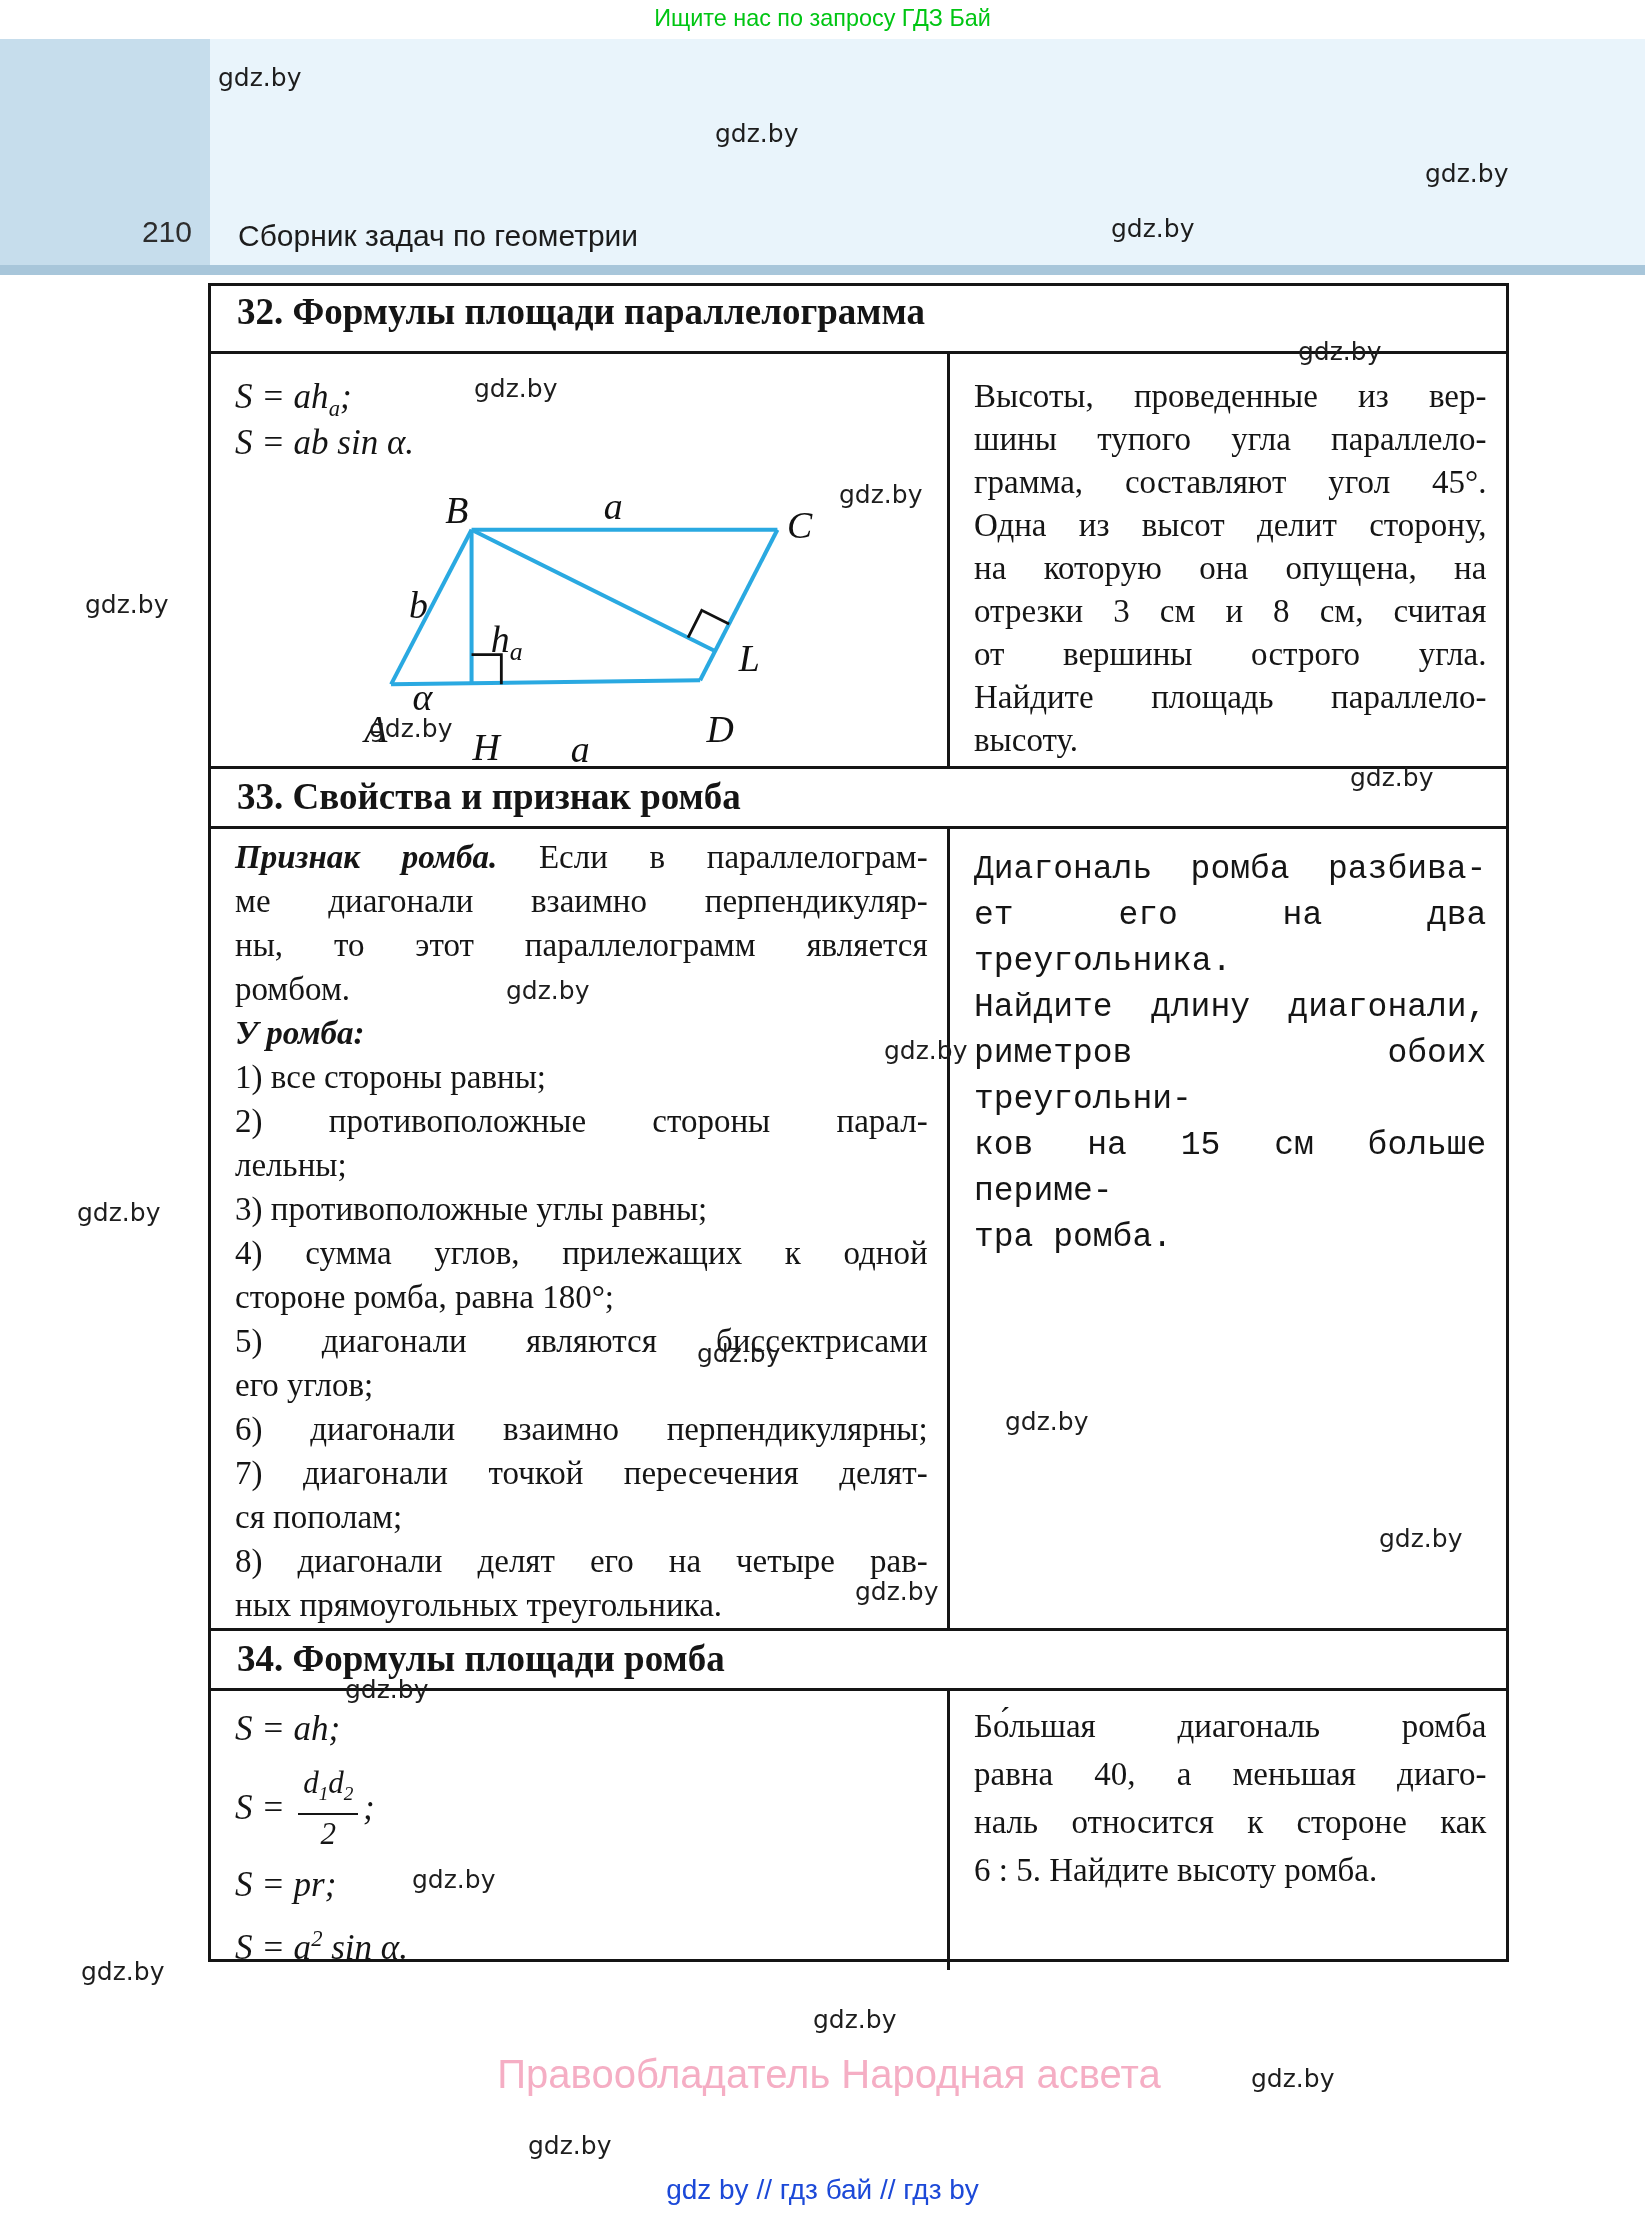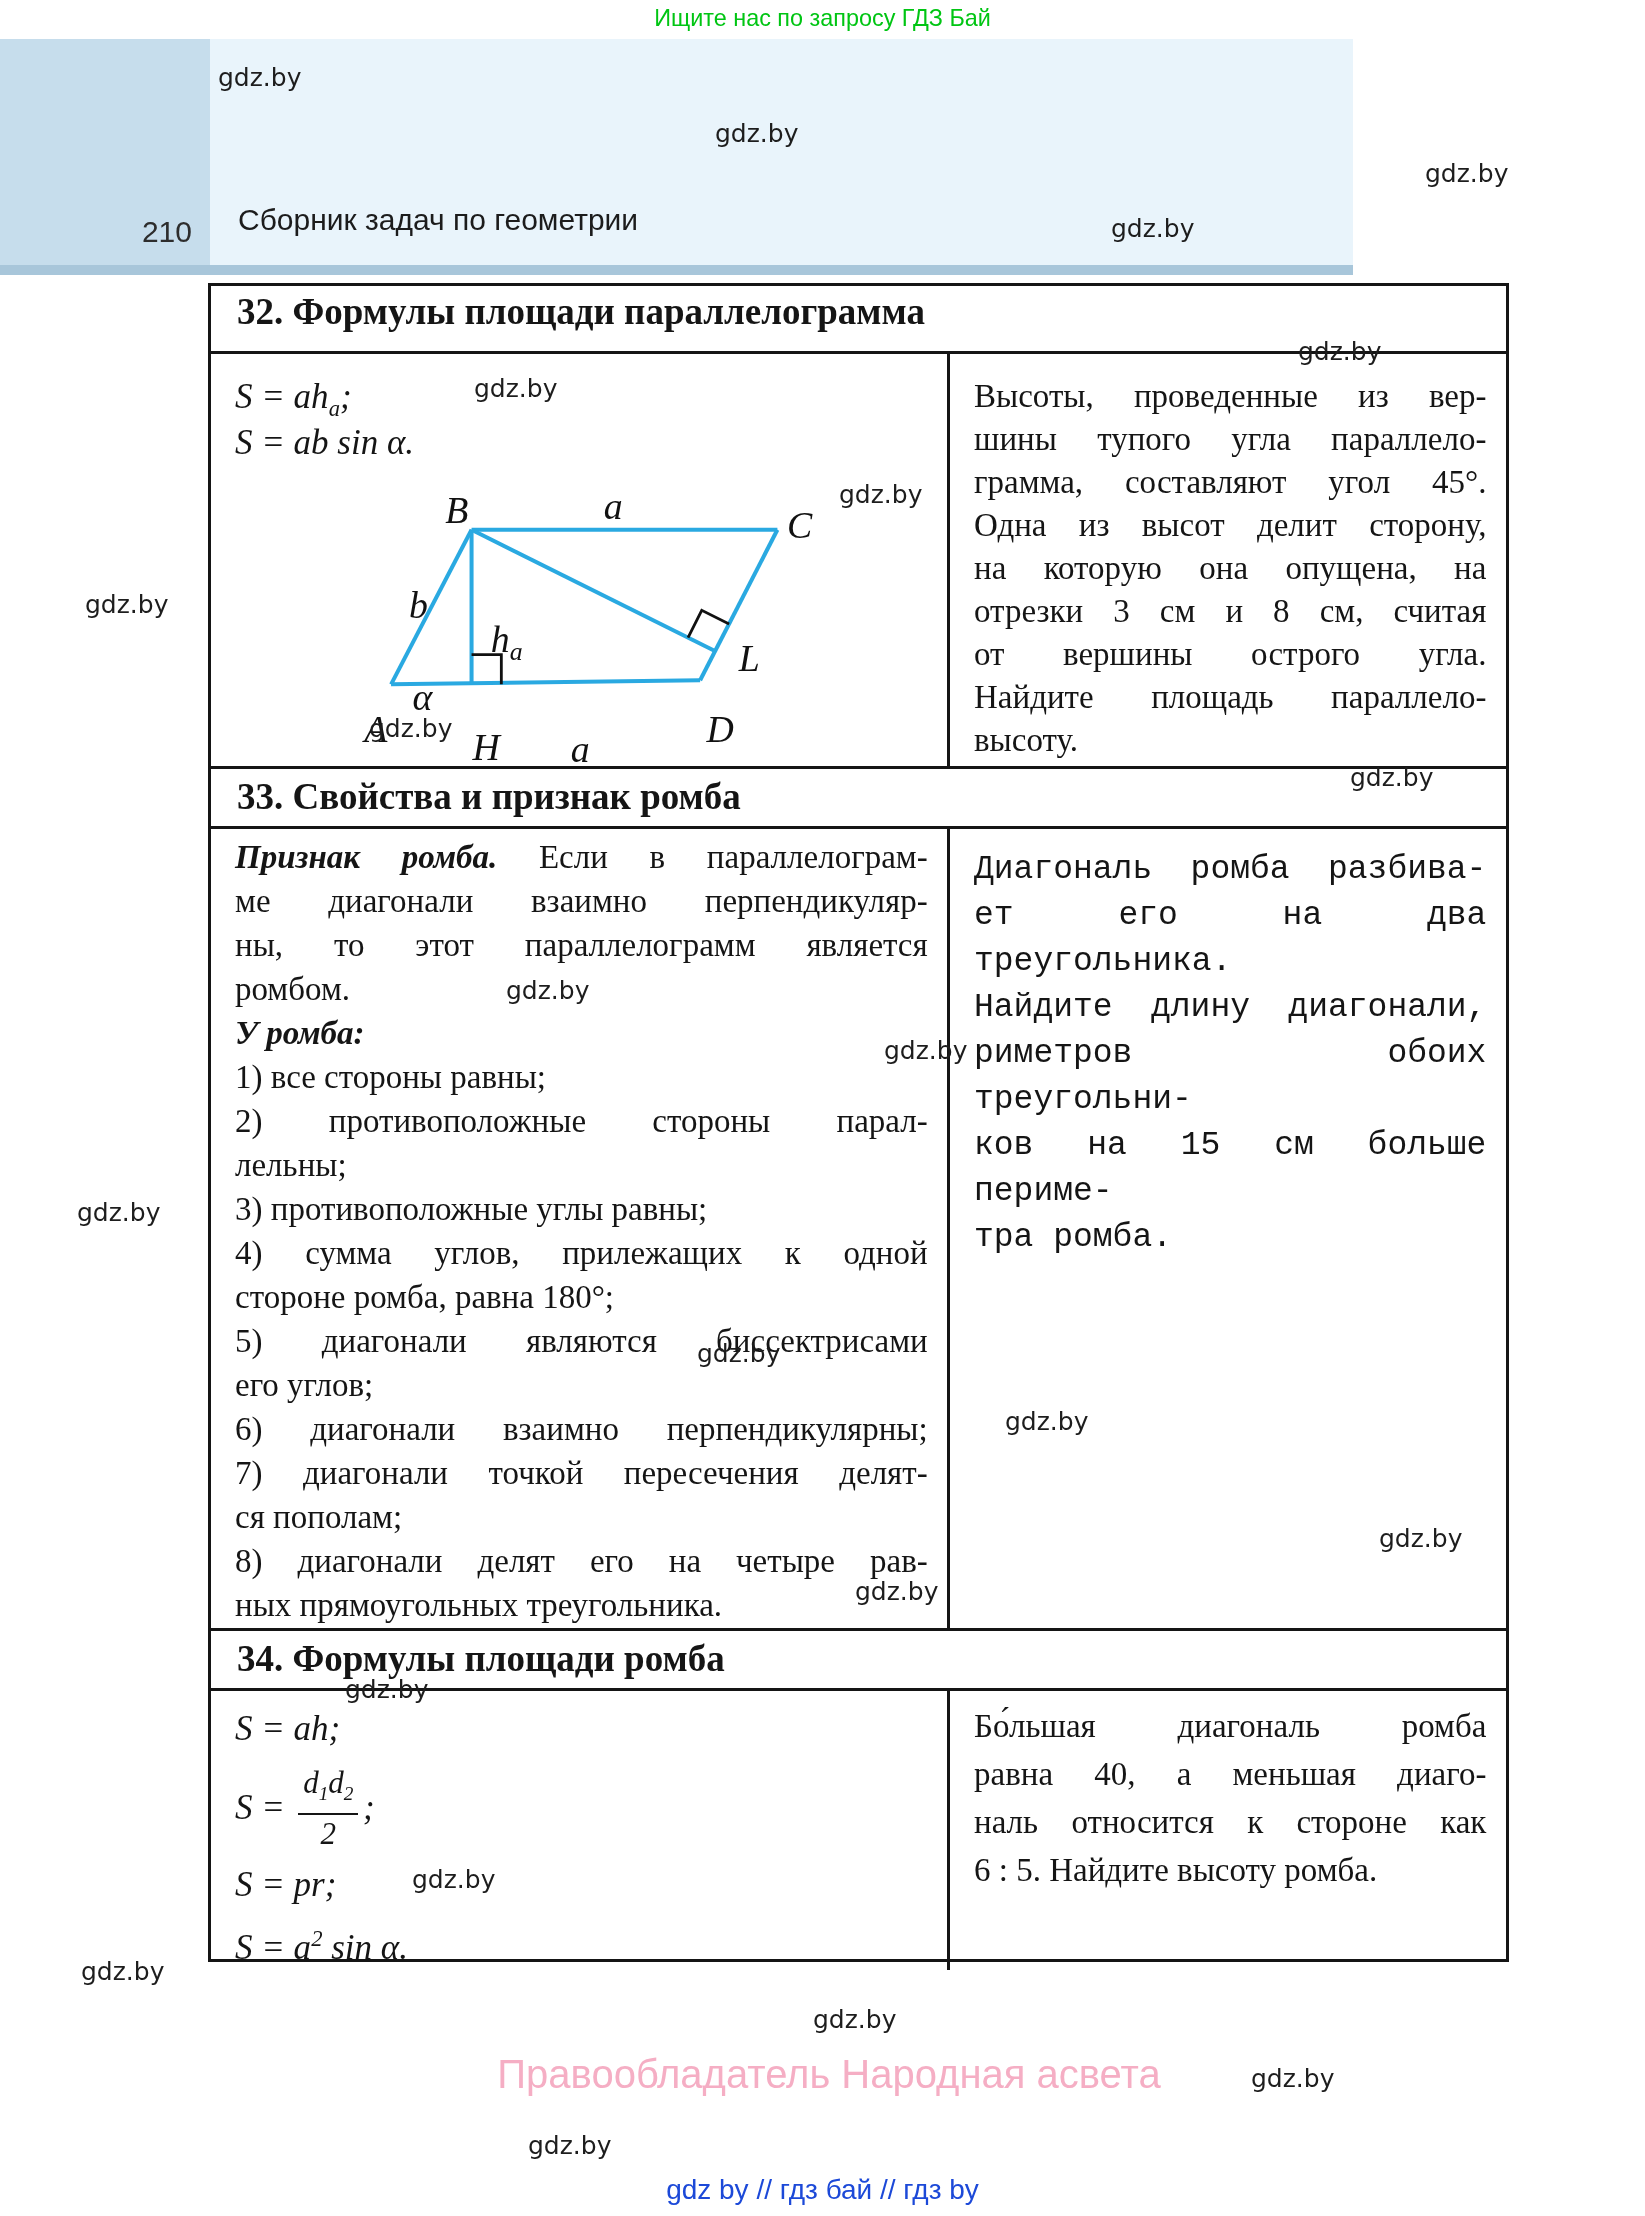--- a/index.html
+++ b/index.html
@@ -5,25 +5,25 @@
   html,body{margin:0;padding:0;background:#ffffff;}
   #page{position:relative;width:1645px;height:2216px;background:#ffffff;overflow:hidden;
         font-family:"Liberation Serif", serif;color:#151515;}
   .abs{position:absolute;}
 
   
   #top-banner{left:0;right:0;top:4.8px;text-align:center;
     font-family:"Liberation Sans", sans-serif;font-size:23.4px;color:#00c513;}
 
   
-  #band{left:0;top:39px;width:1353px;height:226px;background:#e9f4fb;border-bottom:10.5px solid #a8c6da;}
+  #band{left:0;top:39px;width:1645px;height:226px;background:#e9f4fb;border-bottom:10.5px solid #a8c6da;}
   #band-left{left:0;top:0;width:210px;height:226px;background:#c6ddec;}
   #page-number{left:0;top:176px;width:192px;text-align:right;
     font-family:"Liberation Sans", sans-serif;font-size:30px;color:#2d2d2d;}
-  #page-title{left:238px;top:164px;font-family:"Liberation Sans", sans-serif;font-size:30px;color:#1c1c1c;}
+  #page-title{left:238px;top:180px;font-family:"Liberation Sans", sans-serif;font-size:30px;color:#1c1c1c;}
 
   
   #main-table{left:208px;top:283px;width:1301px;height:1679px;border:3.2px solid #151515;box-sizing:border-box;background:#fff;}
   .row{position:relative;box-sizing:border-box;}
   .sec-header{border-bottom:3.2px solid #151515;font-weight:bold;font-size:37px;padding-left:26px;}
   #h32{height:68px;line-height:52px;}
   #h33{height:60px;line-height:56px;}
   #h34{height:60px;line-height:56px;}
   .content{border-bottom:3.2px solid #151515;}
   #c32{height:415px;}

